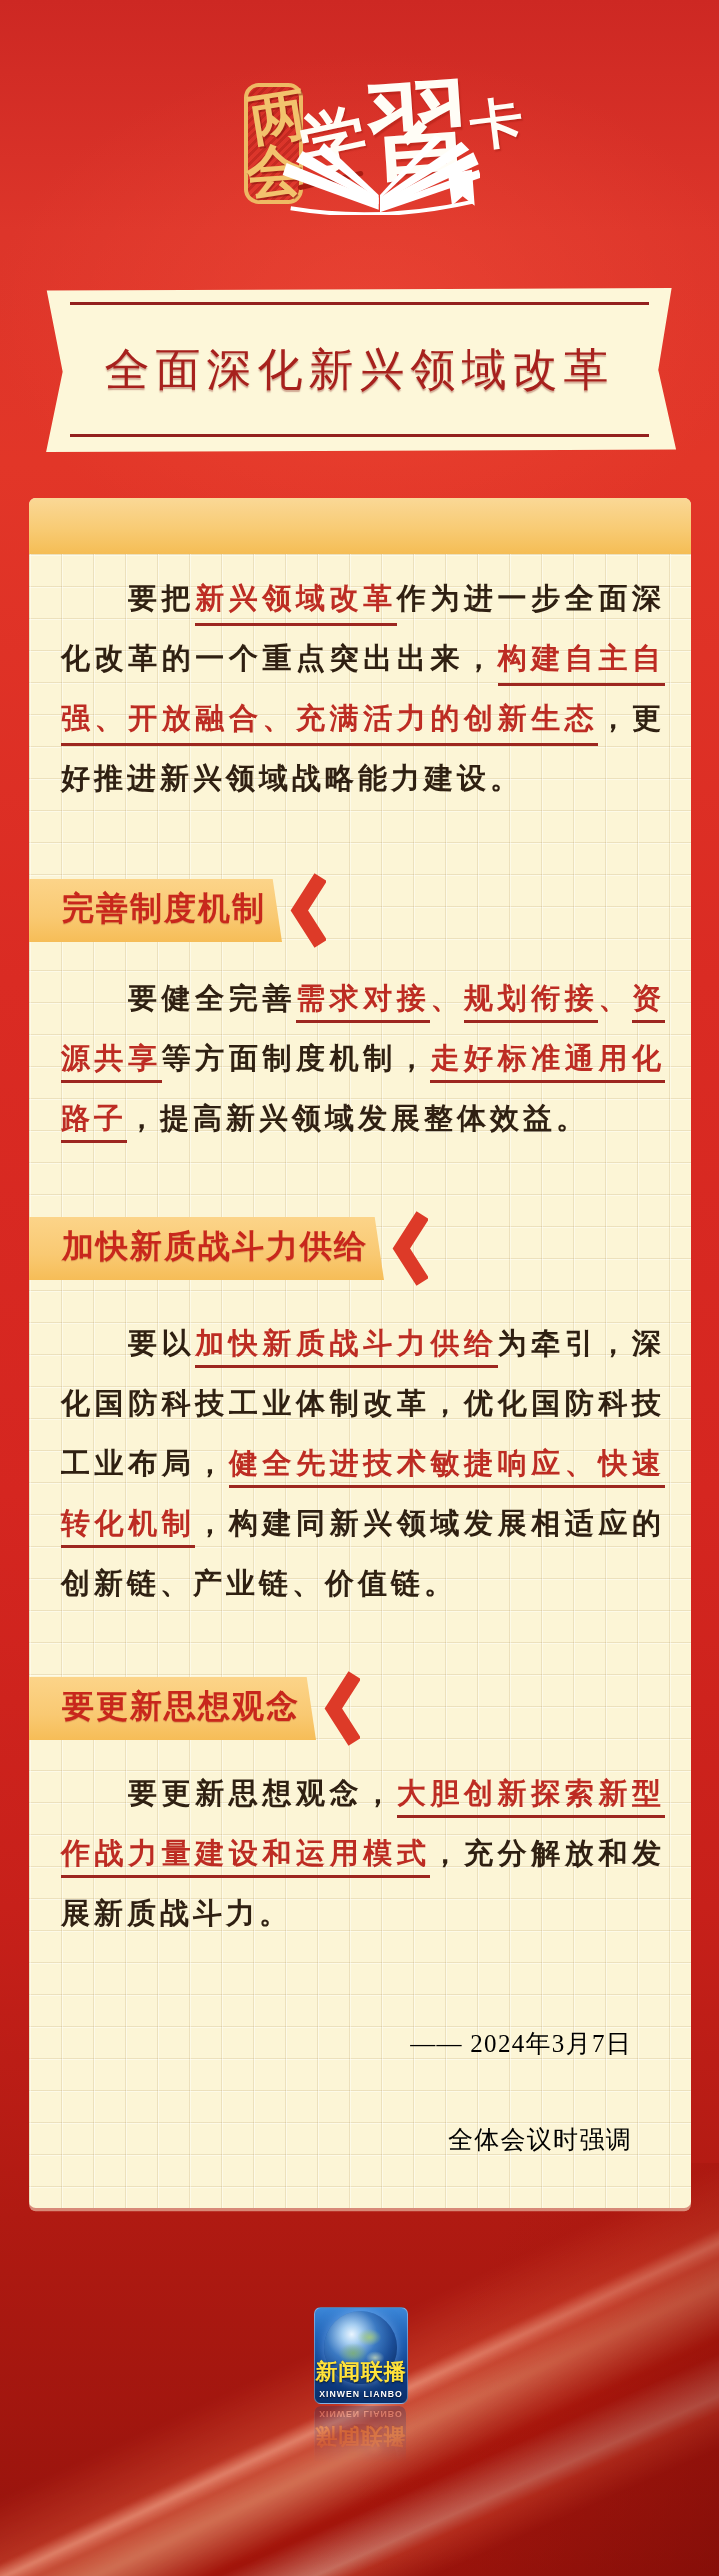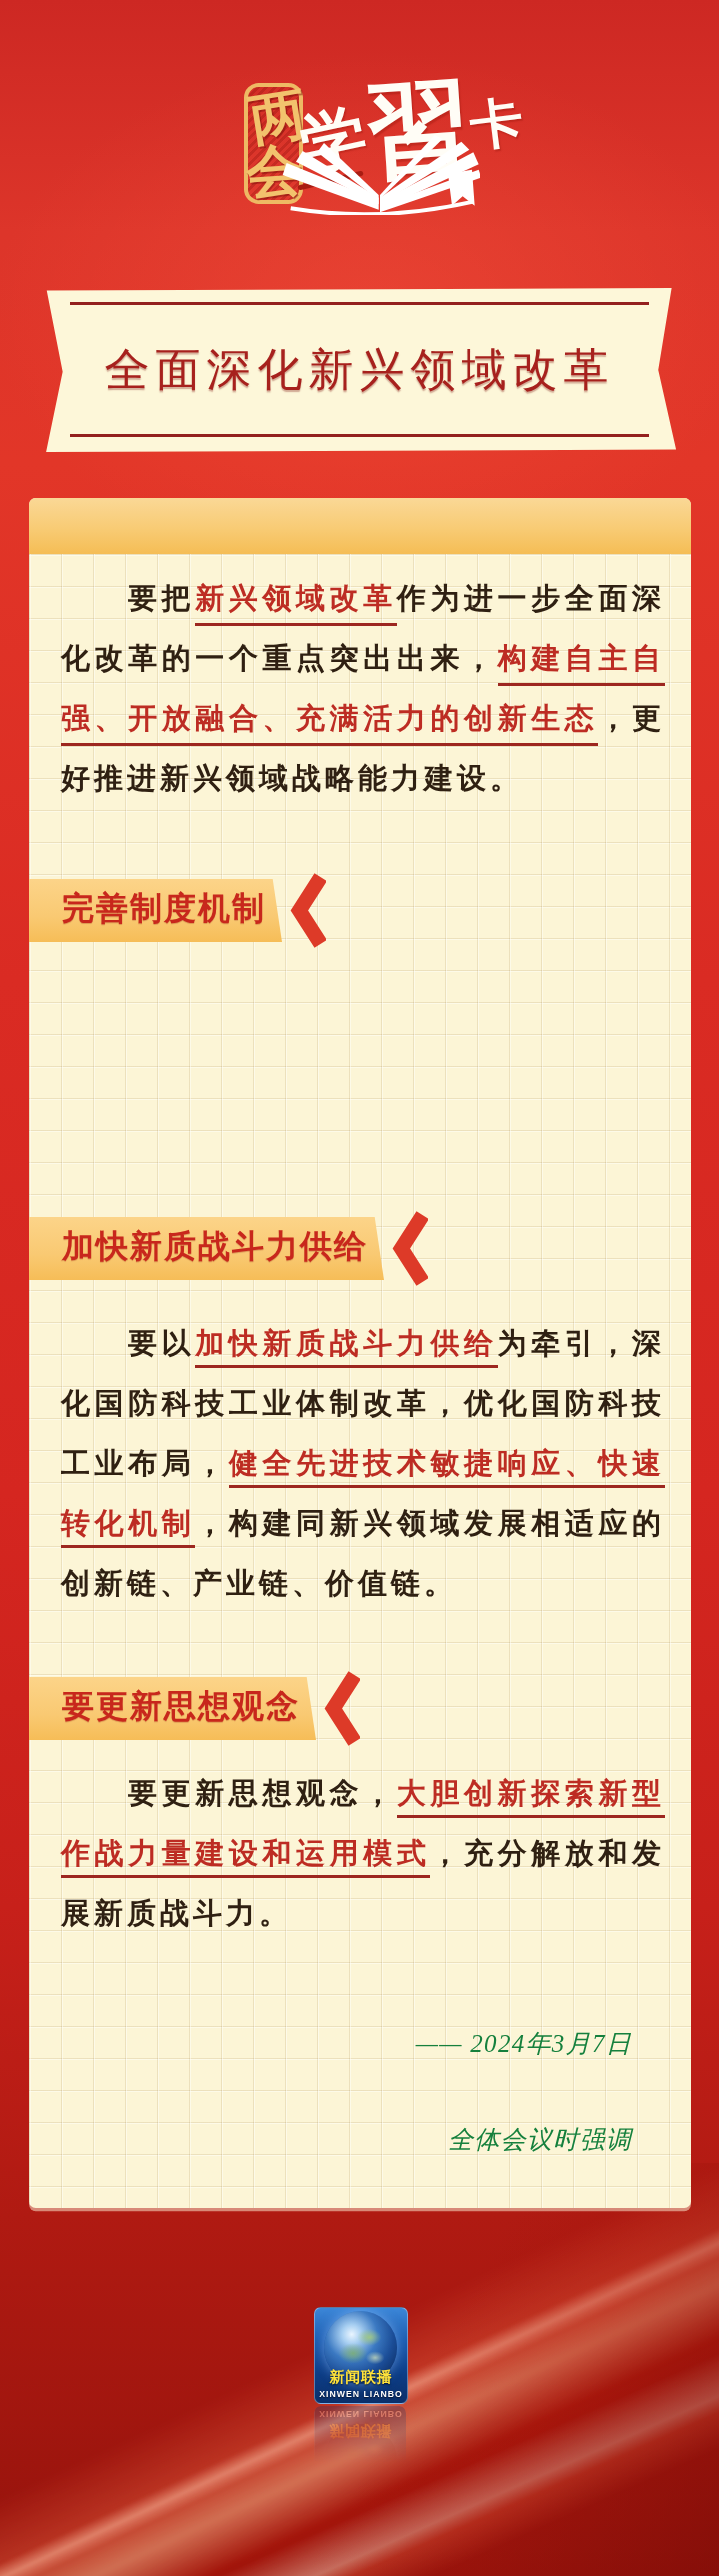--- a/index.html
+++ b/index.html
@@ -65,35 +65,35 @@
   .ribbon{position:absolute;left:0;height:59px;display:flex;align-items:center;overflow:visible;}
   .ribbon-band{height:100%;display:flex;align-items:center;
         background:linear-gradient(180deg,#fcd489 0%,#f9c972 60%,#f6bd57 100%);
         padding:0 16px 4px 33px;clip-path:polygon(0 0,calc(100% - 9.3px) 0,100% 100%,0 100%);}
   .ribbon-label{font-size:32px;font-weight:bold;color:#c8271c;letter-spacing:2px;white-space:nowrap;
         text-shadow:0 1.3px 0.7px rgba(140,20,12,0.25);}
   .chevron{margin-left:8px;flex:0 0 auto;}
 
   .attribution{position:absolute;right:59px;left:120px;text-align:right;margin:0;
         font-family:"Liberation Serif","DejaVu Serif",serif;
-        font-size:25px;line-height:48px;color:#15803d;letter-spacing:1.3px;font-style:italic;}
+        font-size:25px;line-height:48px;color:#000000;letter-spacing:1.3px;}
 
   
   .cctv{position:absolute;left:314px;top:2307px;width:92px;height:95px;border-radius:6.7px;overflow:hidden;
         background:linear-gradient(180deg,#3c87d8 0%,#1c5cb0 35%,#0d3d86 70%,#0a2f6a 100%);
         border:0.7px solid rgba(255,255,255,0.35);}
   .globe{position:absolute;left:9.3px;top:3.3px;width:73px;height:73px;border-radius:50%;
         background:
           radial-gradient(17.3px 12px at 62% 36%,rgba(160,200,130,0.95),transparent 70%),
           radial-gradient(21px 14.7px at 40% 58%,rgba(125,175,115,0.85),transparent 70%),
           radial-gradient(13.3px 9.3px at 70% 64%,rgba(210,228,190,0.75),transparent 70%),
           radial-gradient(circle at 38% 32%,#eaf5ff 0%,#a9d0f2 14%,#3b79c2 38%,#1b4d97 62%,#0c2f66 85%,#082450 100%);
         box-shadow:0 0 10.7px rgba(150,195,255,0.55);}
   .cctv-cn{position:absolute;left:0;bottom:16px;width:100%;text-align:center;
-        font-size:15px;font-weight:bold;color:#ffe23a;letter-spacing:0.7px;
+        font-size:22px;font-weight:bold;color:#ffe23a;letter-spacing:0.7px;
         text-shadow:0 1.3px 2px rgba(0,0,0,0.65);}
   .cctv-en{position:absolute;left:0;bottom:4px;width:100%;text-align:center;
         font-size:8.7px;font-weight:bold;color:#ffffff;letter-spacing:1px;
         text-shadow:0 0.7px 1.3px rgba(0,0,0,0.6);}
   .cctv-refl{position:absolute;left:314px;top:2406px;width:92px;height:95px;transform:scaleY(-1);
         opacity:0.30;border-radius:6.7px;overflow:hidden;
         -webkit-mask-image:linear-gradient(to bottom,transparent 40%,rgba(0,0,0,0.9) 100%);
         mask-image:linear-gradient(to bottom,transparent 40%,rgba(0,0,0,0.9) 100%);}
 </style>
 </head>
@@ -143,20 +143,21 @@
 
     <div class="ribbon" style="top:383px;">
       <div class="ribbon-band">
         <span class="ribbon-label">完善制度机制</span>
       </div>
       <svg class="chevron" width="36" height="75" viewBox="0 0 54 112">
         <polyline points="46,6 14,56 46,106" stroke="#dd3a28" stroke-width="22" fill="none"></polyline>
       </svg>
     </div>
 
+    <p class="para" style="top:470px;"><span class="seg-b">要健全完善</span><span class="seg-ru">需求对接</span><span class="seg-r">、</span><span class="seg-ru">规划衔接</span><span class="seg-r">、</span><span class="seg-ru">资源共享</span><span class="seg-b">等方面制度机制，</span><span class="seg-ru">走好标准通用化路子</span><span class="seg-b">，提高新兴领域发展整体效益。</span></p>
 
     <div class="ribbon" style="top:721px;">
       <div class="ribbon-band">
         <span class="ribbon-label">加快新质战斗力供给</span>
       </div>
       <svg class="chevron" width="36" height="75" viewBox="0 0 54 112">
         <polyline points="46,6 14,56 46,106" stroke="#dd3a28" stroke-width="22" fill="none"></polyline>
       </svg>
     </div>
 

